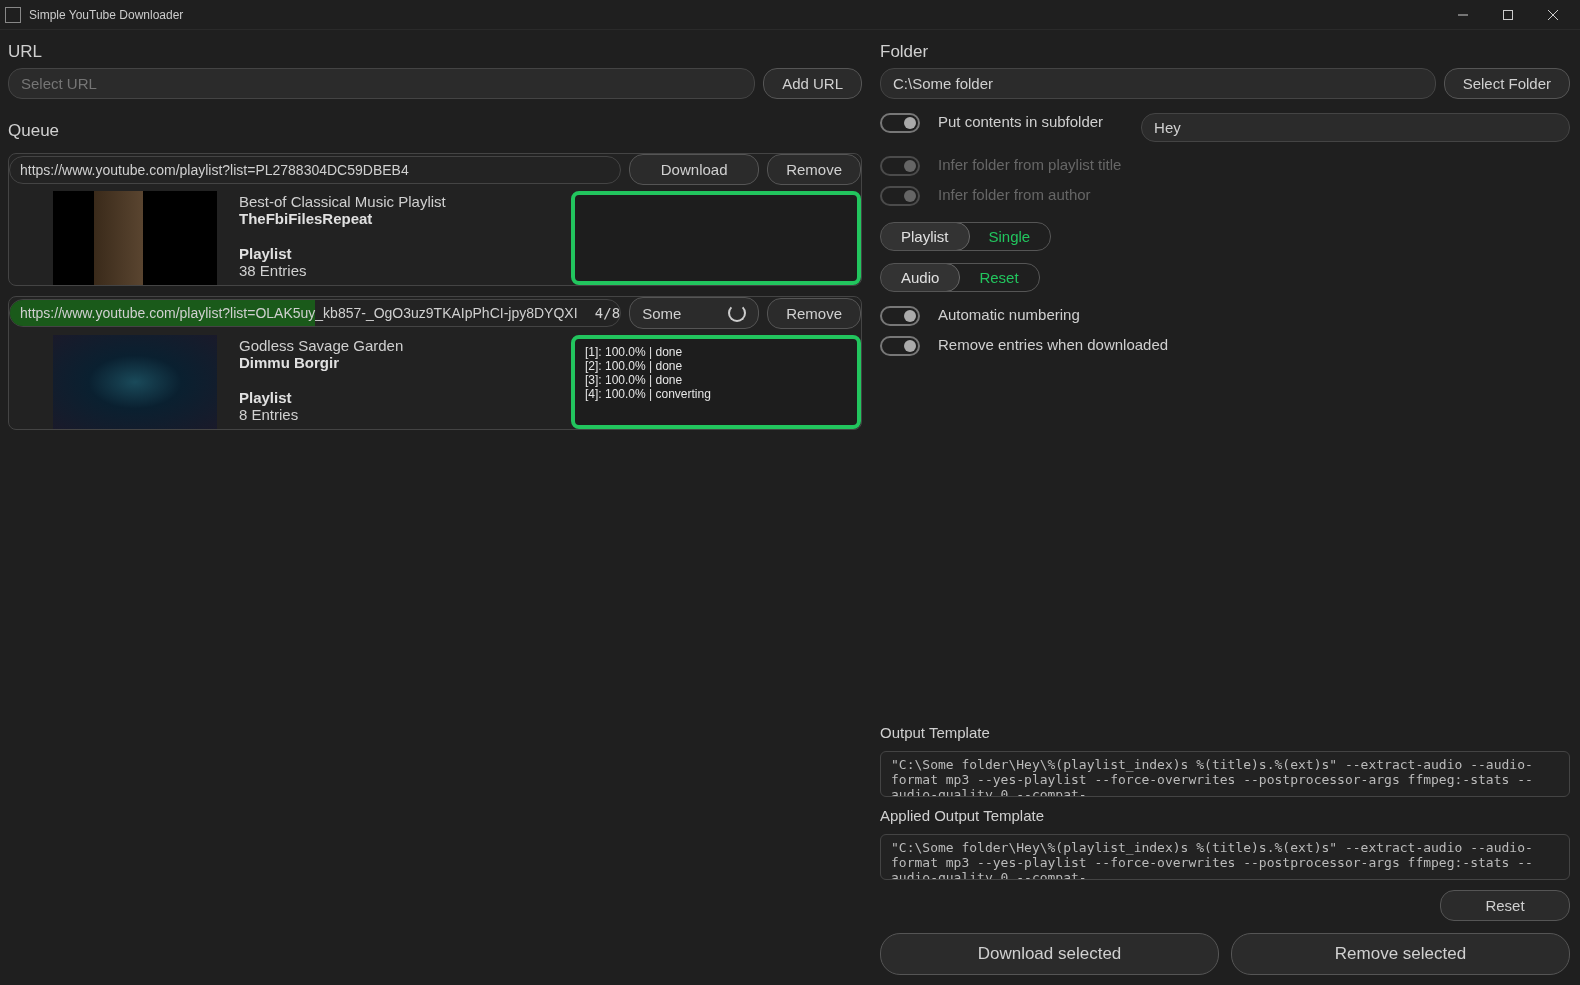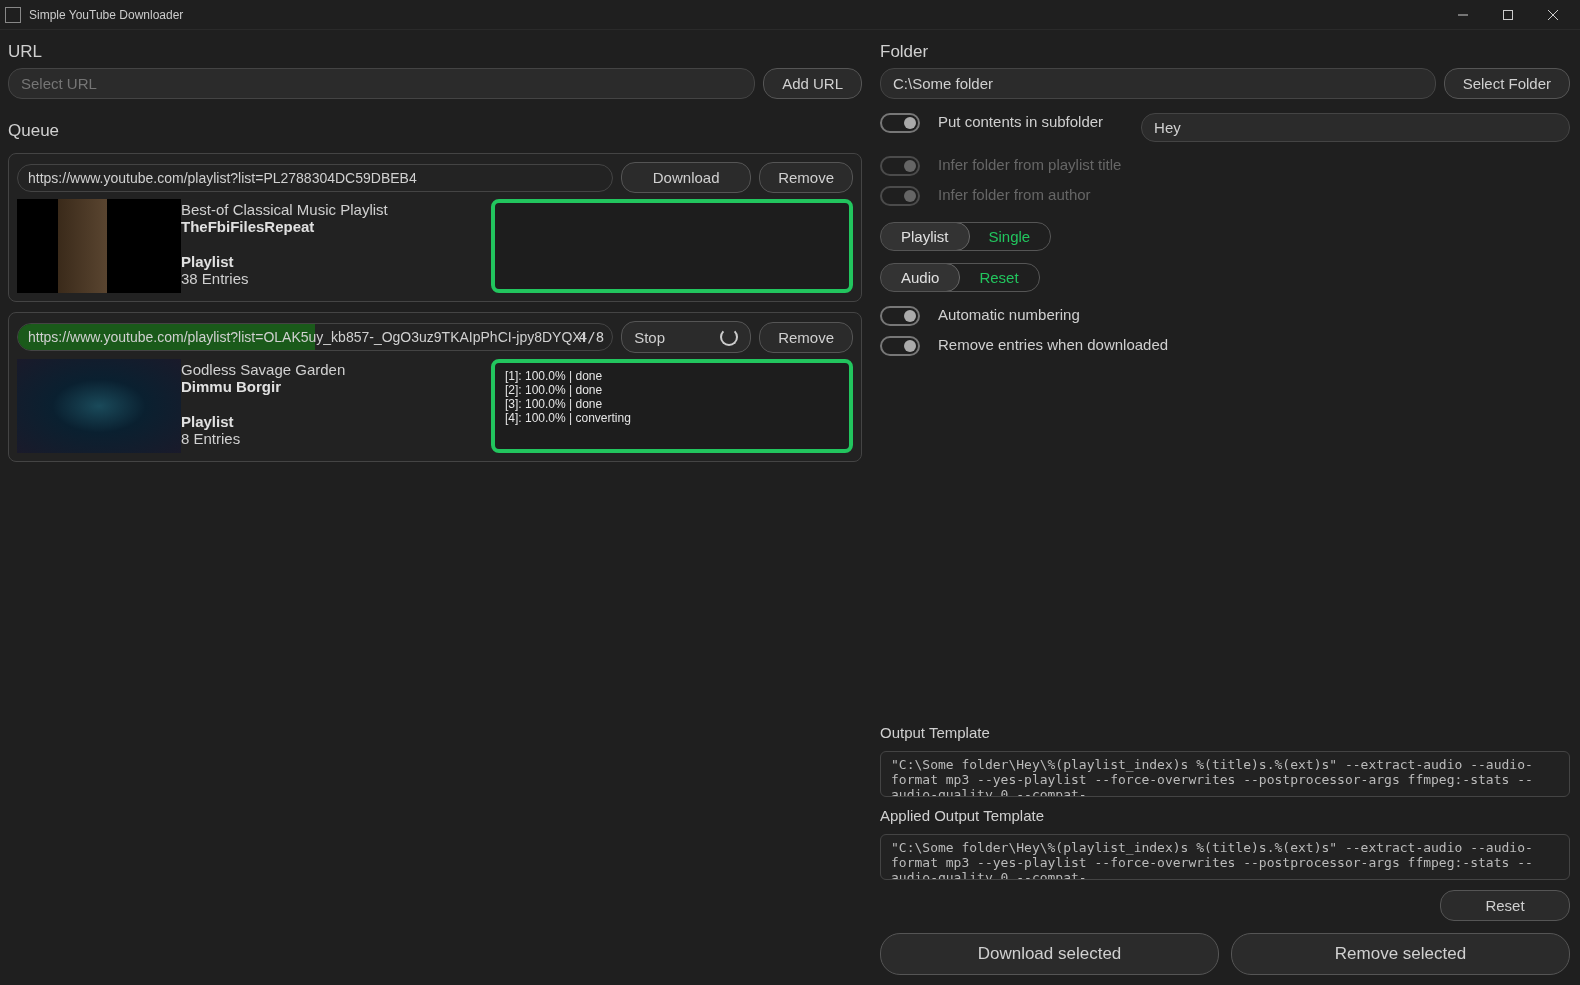--- a/index.html
+++ b/index.html
@@ -16,28 +16,28 @@
 .right-panel { flex: 1; padding: 8px 10px 10px 10px; display: flex; flex-direction: column; }
 
 .section-label { font-size: 17px; color: #d0d0d0; margin-bottom: 6px; margin-top: 4px; }
 
 .row { display: flex; gap: 8px; align-items: flex-start; }
 .input { background: #2b2b2b; border: 1px solid #444; border-radius: 14px; padding: 6px 12px; color: #d0d0d0; font-size: 15px; outline: none; }
 .input-url { flex: 1; }
 .btn { background: #2b2b2b; border: 1px solid #555; border-radius: 14px; padding: 6px 18px; color: #d0d0d0; font-size: 15px; cursor: pointer; white-space: nowrap; }
 
 .queue-list { flex: 1; overflow: auto; margin-top: 6px; }
-.queue-item { border: 1px solid #444; border-radius: 8px; padding: 8px; margin-bottom: 10px; background: #222; }
+.queue-item { border: 1px solid #444; border-radius: 8px; padding: 0; margin-bottom: 10px; background: #222; }
 .queue-header { display: flex; align-items: center; gap: 8px; margin-bottom: 6px; }
 .queue-url-box { position: relative; flex: 1; border: 1px solid #444; border-radius: 14px; padding: 5px 10px; font-family: Consolas, monospace; font-size: 14px; color: #d0d0d0; overflow: hidden; background: #232323; }
 .progress-fill { position: absolute; left: 0; top: 0; bottom: 0; background: #1a5a1a; z-index: 0; }
 .queue-url-text { position: relative; z-index: 1; }
-.queue-progress-count { position: absolute; right: 8px; top: 50%; transform: translateY(-50%); z-index: 1; font-family: Consolas, monospace; }
-
-.queue-body { display: flex; gap: 0; }
+.queue-progress-count { position: absolute; right: 0; top: 50%; transform: translateY(-50%); z-index: 1; font-family: Consolas, monospace; }
+
+.queue-body { display: flex; gap: 22px; margin-left: 44px; }
 .thumb { width: 164px; height: 94px; background: #000; flex-shrink: 0; display: flex; align-items: center; justify-content: center; }
 .thumb-1 { background: linear-gradient(90deg, #000 0%, #000 25%, #3a2a1a 25%, #5a4530 55%, #000 55%, #000 100%); }
 .thumb-2 { background: radial-gradient(ellipse at center, #1a4a5a 0%, #0a2030 40%, #1a1a2a 100%); }
 
 .meta { flex: 0 0 310px; display: flex; flex-direction: column; padding-top: 2px; font-size: 15px; }
 .meta-title { color: #d0d0d0; }
 .meta-author { color: #e0e0e0; font-weight: 600; }
 .meta-type { color: #e0e0e0; font-weight: 600; margin-top: 18px; }
 .meta-entries { color: #d0d0d0; }
 
@@ -126,21 +126,21 @@
       </div>
 
       <div class="queue-item">
         <div class="queue-header">
           <div class="queue-url-box">
             <div class="progress-fill" style="width:50%"></div>
             <span class="queue-url-text">https://www.youtube.com/playlist?list=OLAK5uy_kb857-_OgO3uz9TKAIpPhCI-jpy8DYQXI</span>
             <span class="queue-progress-count">4/8</span>
           </div>
           <button class="btn stop-btn">
-            <span>Stop</span>
+            <span>Some</span>
             <span class="spinner"></span>
           </button>
           <button class="btn">Remove</button>
         </div>
         <div class="queue-body">
           <div class="thumb thumb-2"></div>
           <div class="meta">
             <div class="meta-title">Godless Savage Garden</div>
             <div class="meta-author">Dimmu Borgir</div>
             <div class="meta-type">Playlist</div>

